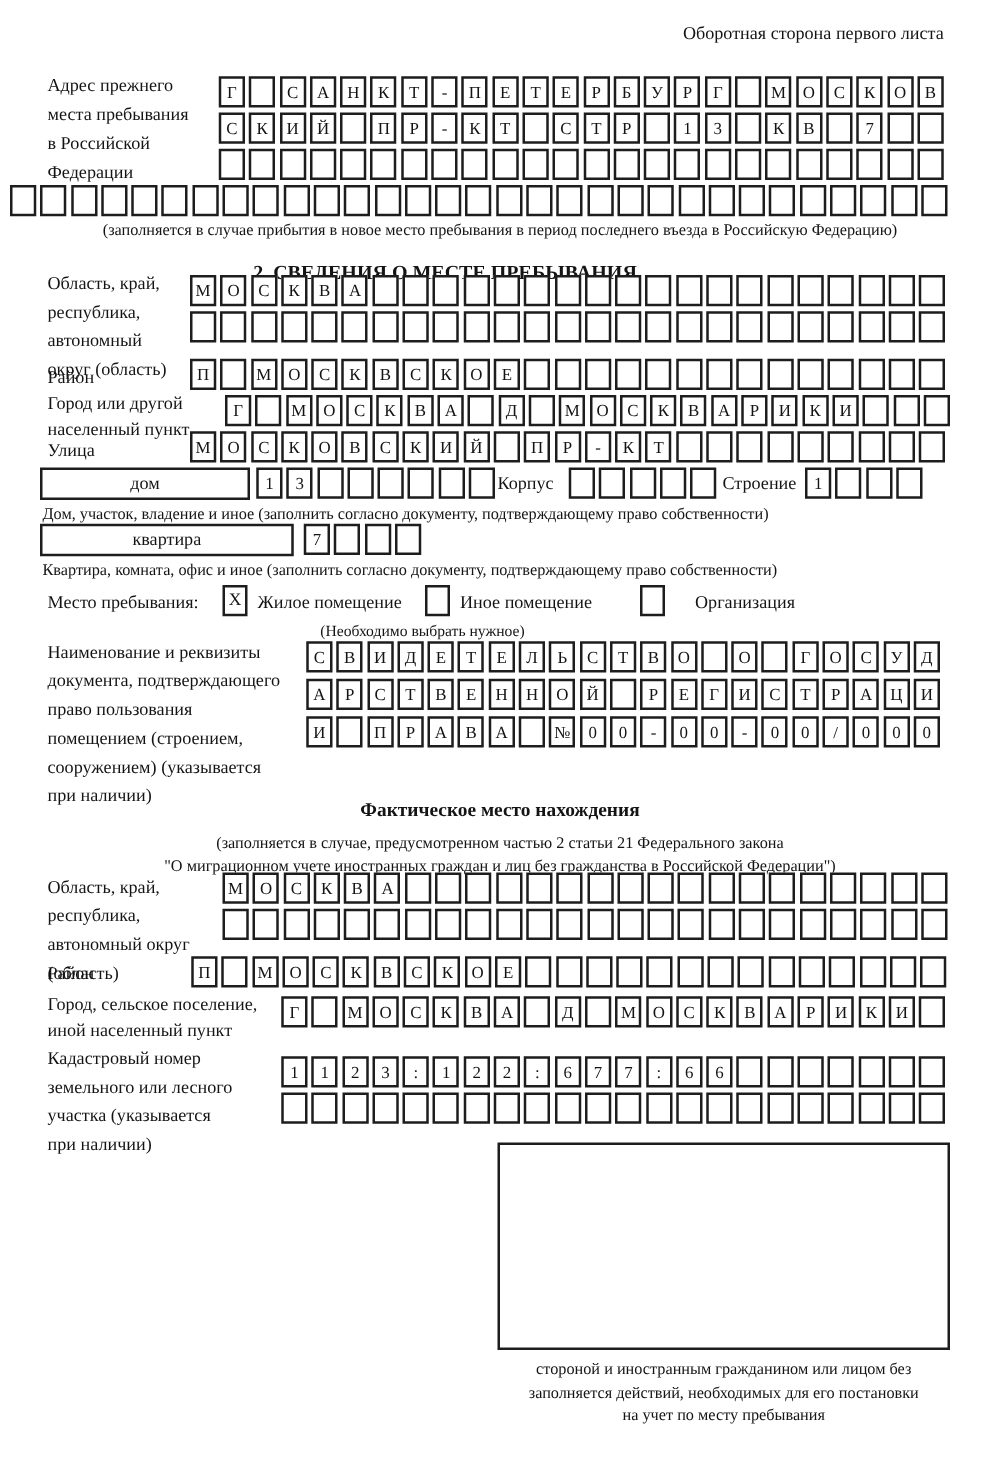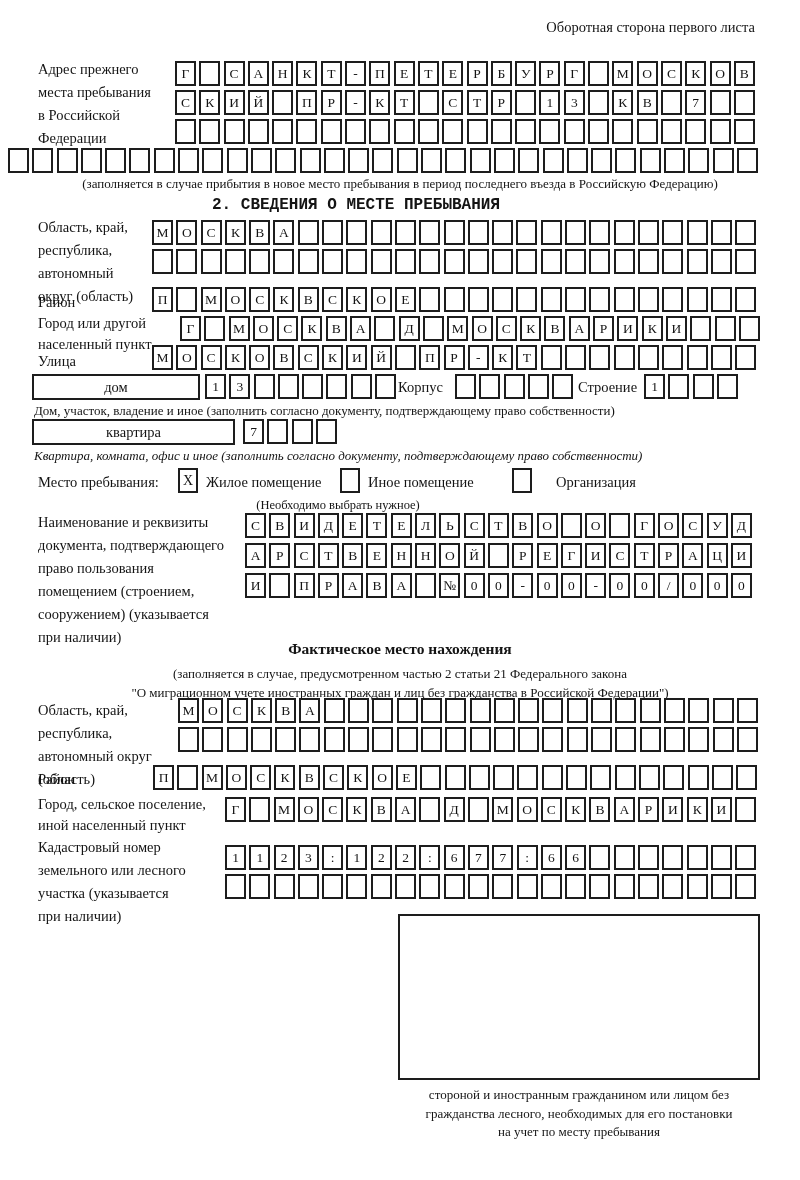--- a/index.html
+++ b/index.html
@@ -152,21 +152,21 @@
       <span class="cell"></span>
       <span class="cell"></span>
       <span class="cell"></span>
       <span class="cell"></span>
       <span class="cell"></span>
       <span class="cell"></span>
       <span class="cell"></span>
     </div>
   <div class="abs note center" style="left:0; top:176px; width:800px;">(заполняется в случае прибытия в новое место пребывания в период последнего въезда в Российскую Федерацию)</div>
 
-  <div class="abs heading center" style="left:0; top:196px; width:712px;font-family:Liberation Mono, monospace;">2. СВЕДЕНИЯ О МЕСТЕ ПРЕБЫВАНИЯ</div>
+  <div class="abs heading center" style="left:0; top:210px; width:712px;">2. СВЕДЕНИЯ О МЕСТЕ ПРЕБЫВАНИЯ</div>
 
   <div class="abs lbl" style="left:38px; top:216px;">
       <div class="lbl-line">Область, край,</div>
       <div class="lbl-line">республика,</div>
       <div class="lbl-line">автономный</div>
       <div class="lbl-line">округ (область)</div>
     </div>
   <div class="abs boxrow" style="left:152px; top:220px;">
       <span class="cell">М</span>
       <span class="cell">О</span>
@@ -339,21 +339,21 @@
     </div>
   <div class="abs note" style="left:34px; top:403px;">Дом, участок, владение и иное (заполнить согласно документу, подтверждающему право собственности)</div>
 
   <div class="abs fieldbox" style="left:32px; top:419px; width:203px;">квартира</div>
   <div class="abs boxrow" style="left:243px; top:419px;">
       <span class="cell">7</span>
       <span class="cell"></span>
       <span class="cell"></span>
       <span class="cell"></span>
     </div>
-  <div class="abs note" style="left:34px; top:448px;font-style:italic;">Квартира, комната, офис и иное (заполнить согласно документу, подтверждающему право собственности)</div>
+  <div class="abs note" style="left:34px; top:448px;">Квартира, комната, офис и иное (заполнить согласно документу, подтверждающему право собственности)</div>
 
   <div class="abs lbl" style="left:38px; top:471px;">Место пребывания:</div>
   <div class="abs chk" style="left:178px; top:468px;">X</div>
   <div class="abs lbl" style="left:206px; top:471px;">Жилое помещение</div>
   <div class="abs chk" style="left:340px; top:468px;"></div>
   <div class="abs lbl" style="left:368px; top:471px;">Иное помещение</div>
   <div class="abs chk" style="left:512px; top:468px;"></div>
   <div class="abs lbl" style="left:556px; top:471px;">Организация</div>
   <div class="abs note center" style="left:168px; top:497px; width:340px; font-size:12.5px;">(Необходимо выбрать нужное)</div>
 
@@ -609,17 +609,17 @@
       <span class="cell"></span>
       <span class="cell"></span>
       <span class="cell"></span>
       <span class="cell"></span>
       <span class="cell"></span>
     </div>
 
   <div class="abs stamp" style="left:398px; top:914px; width:362px; height:166px;"></div>
   <div class="abs caption center" style="left:390px; top:1086px; width:378px;">
       <div class="lbl-line">стороной и иностранным гражданином или лицом без</div>
-      <div class="lbl-line">гражданства лесного, необходимых для его постановки</div>
+      <div class="lbl-line">заполняется действий, необходимых для его постановки</div>
       <div class="lbl-line">на учет по месту пребывания</div>
     </div>
 
 </div>
 
 </body></html>

